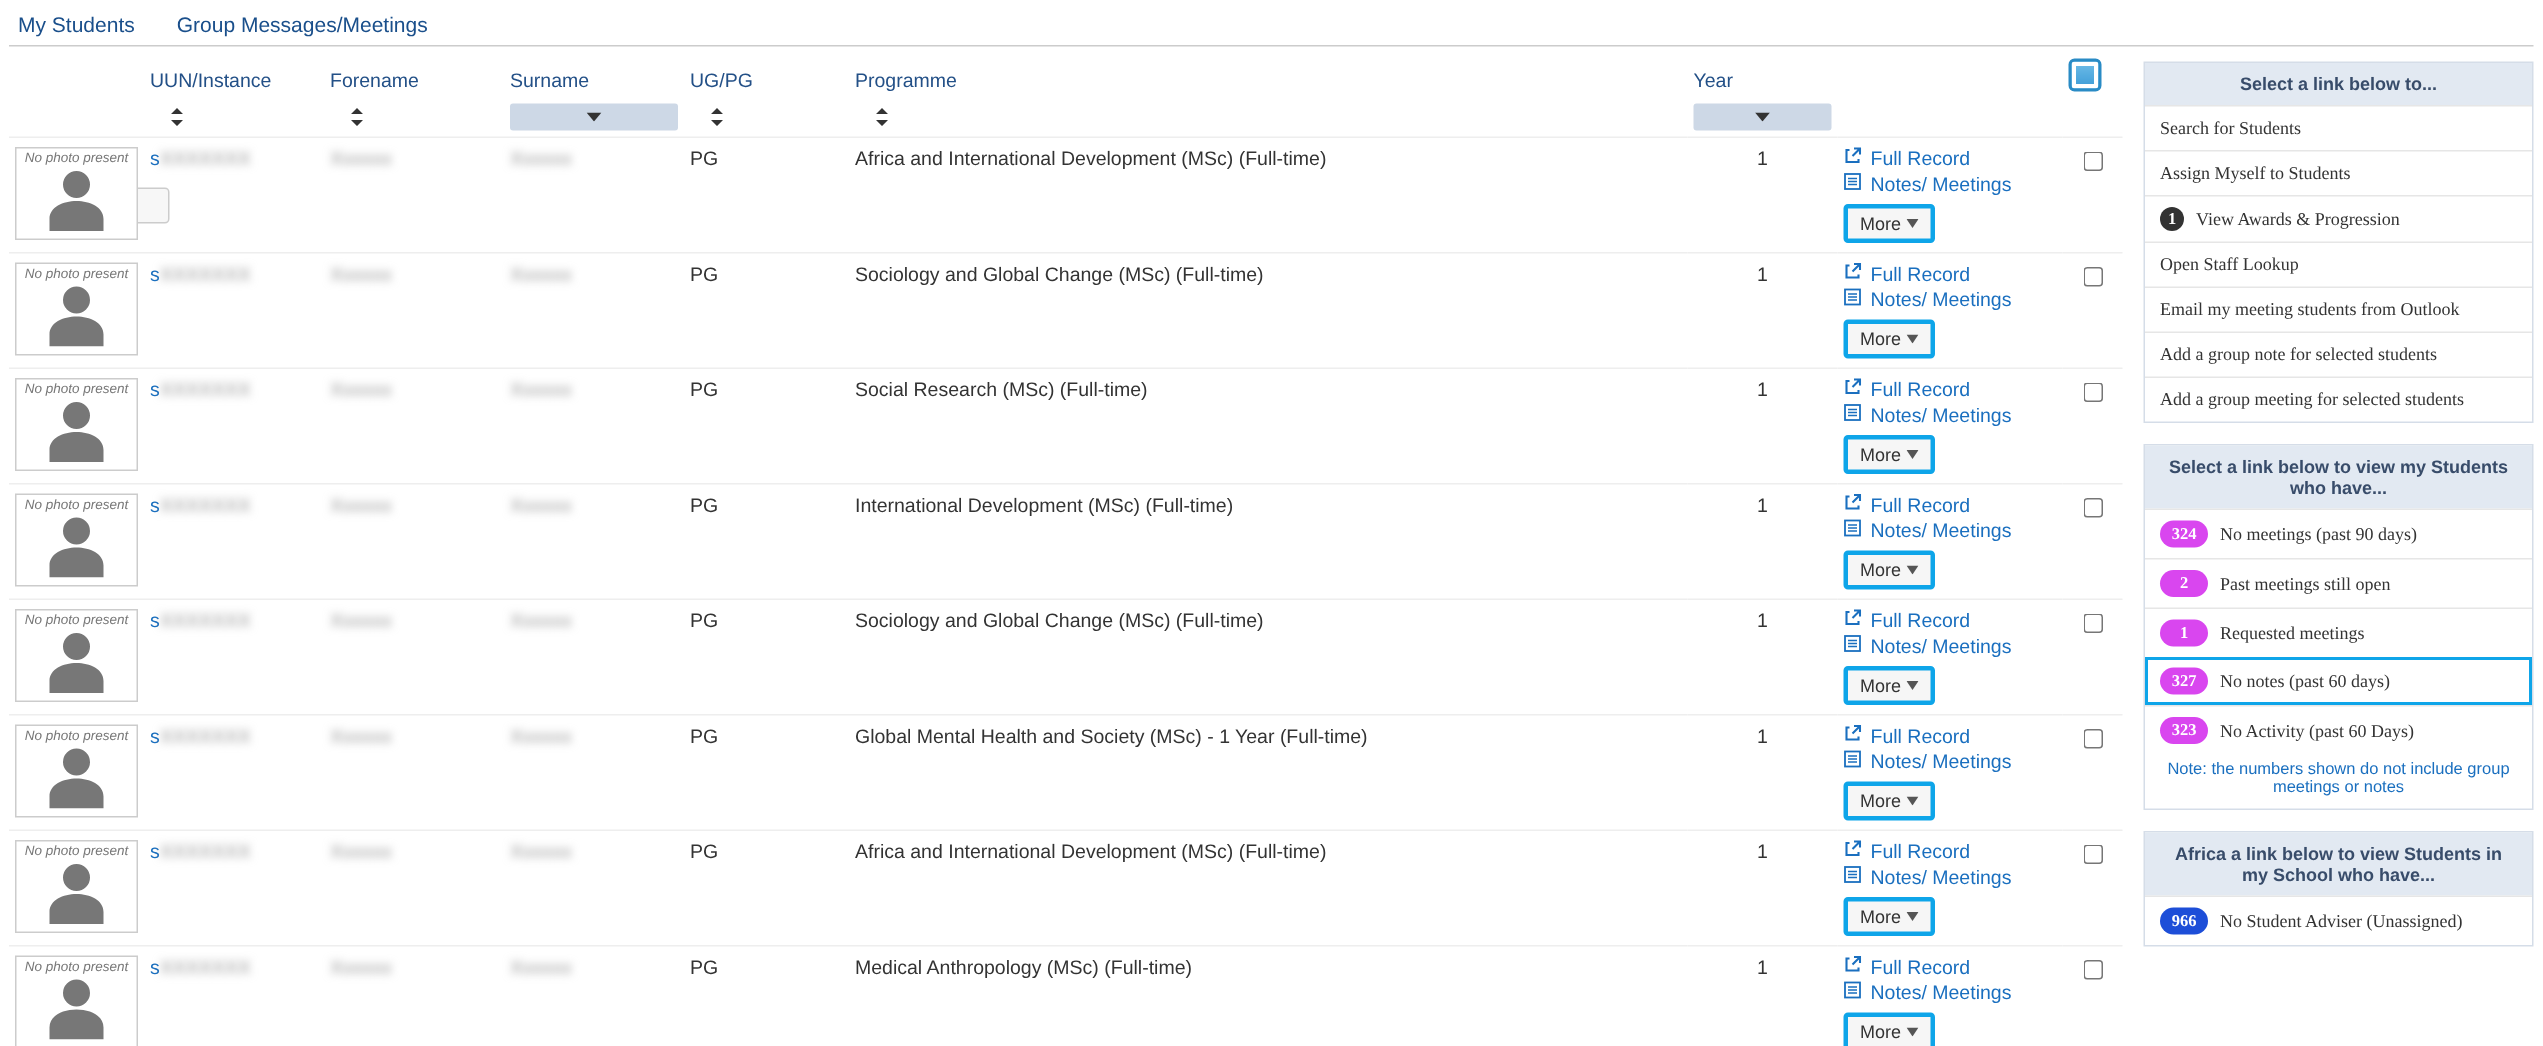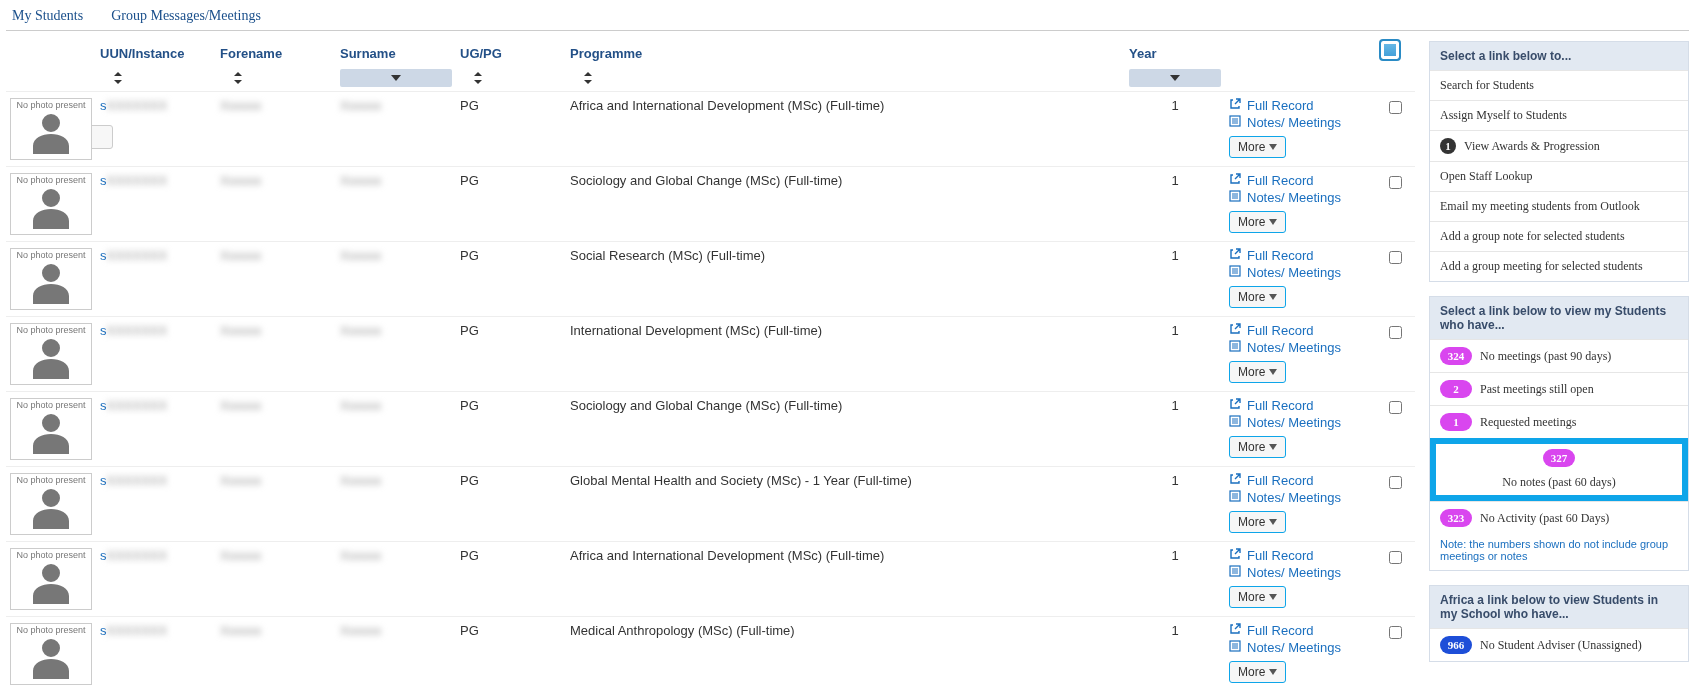--- a/index.html
+++ b/index.html
@@ -9,21 +9,20 @@
     font-family: "Segoe UI", Arial, sans-serif;
     font-size: 13px;
     color: #333;
     background: #fff;
   }
   .tabs {
     display: flex;
     gap: 28px;
     padding: 8px 6px 6px 6px;
     border-bottom: 1px solid #ccc;
-    font-family: Liberation Serif, serif;
   }
   .tabs a { color: #1a4f8b; text-decoration: none; font-size: 14px; }
   .layout { display: flex; gap: 14px; }
   .main { flex: 1; min-width: 0; }
   .side { width: 260px; flex-shrink: 0; padding-top: 10px; }
   .hide-all {
     display: inline-block;
     margin: 10px 0 2px 10px;
     padding: 4px 22px;
     border: 1px solid #ccc;
@@ -31,21 +30,21 @@
     background: #f7f7f7;
     font-size: 12px;
     cursor: pointer;
     position: absolute;
     top: 84px;
     left: 10px;
   }
   table { width: 100%; border-collapse: collapse; table-layout: fixed; }
   thead th {
     text-align: left;
-    font-weight: 700;
+    font-weight: 400;
     color: #235087;
     font-size: 13px;
     padding: 8px 4px 4px 4px;
     vertical-align: bottom;
     white-space: nowrap;
   }
   .sort-row td { padding: 4px; }
   .sort-cell {
     display: inline-flex;
     align-items: center;
@@ -60,50 +59,50 @@
   tbody td { padding: 6px 4px 6px 4px; vertical-align: top; font-size: 13px; }
   .photo {
     width: 82px; height: 62px;
     border: 1px solid #ccc;
     background: #fff;
     text-align: center;
     font-size: 9px;
     color: #777;
     position: relative;
   }
-  .photo .label { position: absolute; top: 1px; left: 0; right: 0; }
+  .photo .label { position: absolute; top: 1px; left: 0; right: 0; font-style: italic; }
   .photo svg { margin-top: 11px; }
   .blur {
     display: inline-block;
     filter: blur(3px);
     color: #999;
     user-select: none;
   }
   a.link { color: #1a6fbf; text-decoration: none; }
   .center { text-align: center; }
   .actions { white-space: nowrap; }
   .actions .row { display: flex; align-items: center; gap: 6px; margin-bottom: 2px; }
   .more-btn {
     display: inline-flex; align-items: center; gap: 4px;
-    border: 1px solid #0ea5e9; border-radius: 3px;
+    border: 3px solid #0ea5e9; border-radius: 3px;
     background: #f6f6f6;
     padding: 3px 8px;
     font-size: 12px;
     margin-top: 4px;
     cursor: pointer;
   }
   .chk-head {
     width: 22px; height: 22px;
     border: 2px solid #2a8bc5;
     border-radius: 4px;
     background: linear-gradient(#6fbde8, #3c9bd6);
     box-shadow: inset 0 0 0 3px #fff;
     cursor: pointer;
   }
-  .panel { border: 1px solid #d5dde8; margin-bottom: 14px; }
+  .panel { border: 1px solid #d5dde8; margin-bottom: 14px; text-align: center; }
   .panel-head {
     background: #e2e9f2;
     color: #384c6a;
     font-weight: 600;
     font-size: 12px;
     padding: 7px 10px;
   }
   .panel-item {
     padding: 7px 10px;
     border-top: 1px solid #e6e6e6;
@@ -123,21 +122,21 @@
     height: 18px;
     padding: 0 6px;
     border-radius: 10px;
     background: #d946ef;
     color: #fff;
     font-size: 11px;
     font-weight: 600;
   }
   .badge-num.dark { background: #1d4ed8; }
   .panel-note { font-size: 11px; color: #1a6fbf; padding: 4px 10px 8px 10px; }
-  .highlight-red { border: 6px solid #0ea5e9; padding: 5px 8px !important; flex-direction: column; }
+  .highlight-red { border: 2px solid #0ea5e9; padding: 5px 8px !important; }
   .badge-circle {
     display: inline-flex; align-items: center; justify-content: center;
     width: 16px; height: 16px; border-radius: 50%;
     background: #333; color: #fff; font-size: 11px; font-weight: 700;
   }
   .col-photo { width: 90px; }
   .col-uun { width: 120px; }
   .col-fn  { width: 120px; }
   .col-sn  { width: 120px; }
   .col-ug  { width: 110px; }

